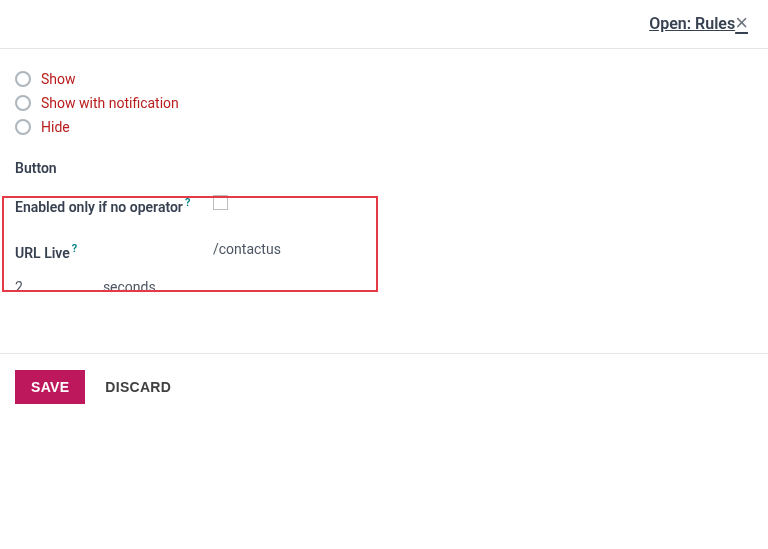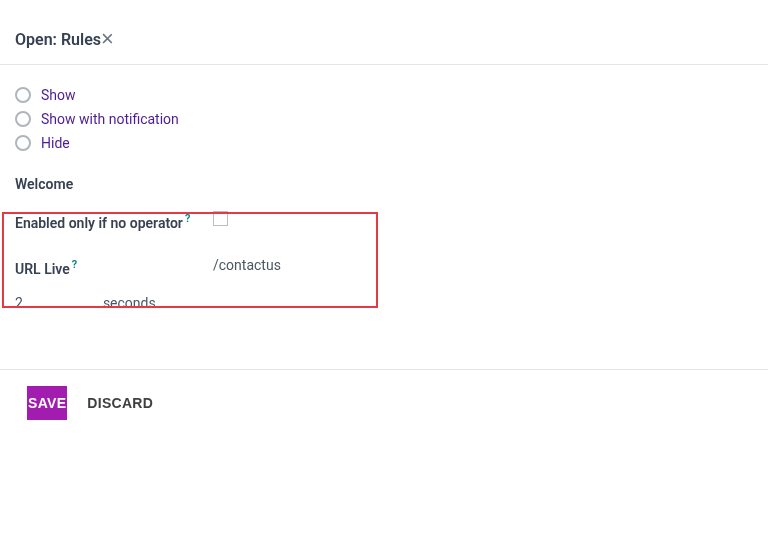--- a/index.html
+++ b/index.html
@@ -5,24 +5,25 @@
     * { box-sizing: border-box; margin: 0; padding: 0; }
     body {
       font-family: -apple-system, BlinkMacSystemFont, "Segoe UI", Roboto, sans-serif;
       font-size: 14px;
       color: #374151;
       background: #fff;
       width: 768px;
     }
     .modal-header {
       display: flex;
-      justify-content: flex-start;
+      justify-content: flex-end;
       align-items: center;
-      padding: 28px 20px 14px 15px;
+      padding: 12px 20px 14px 15px;
       border-bottom: 1px solid #e5e5e5;
+      text-decoration: underline;
     }
     .modal-title {
       font-size: 16px;
       font-weight: 600;
       color: #374151;
     }
     .close-btn {
       font-size: 22px;
       color: #6b7280;
       cursor: pointer;
@@ -86,21 +87,21 @@
       content: '';
       position: absolute;
       width: 8px;
       height: 8px;
       background: #017e84;
       border-radius: 50%;
       top: 2px;
       left: 2px;
     }
     .radio-label {
-      color: #4c1d95;
+      color: #b91c1c;
     }
     .checkbox {
       width: 15px;
       height: 15px;
       border: 1px solid #bdbdbd;
       display: inline-block;
       background: #fff;
     }
     .red-box {
       position: absolute;
@@ -116,29 +117,28 @@
       align-items: baseline;
       gap: 80px;
     }
     .modal-footer {
       padding: 16px 15px;
       border-top: 1px solid #e5e5e5;
       display: flex;
       gap: 16px;
     }
     .btn-save {
-      background: #a21caf;
+      background: #be185d;
       color: #fff;
       border: none;
-      padding: 9px 1px;
+      padding: 9px 16px;
       font-size: 14px;
       font-weight: 600;
       cursor: pointer;
       letter-spacing: 0.3px;
-      margin-left: 12px;
     }
     .btn-discard {
       background: none;
       color: #404040;
       border: none;
       padding: 9px 4px;
       font-size: 14px;
       font-weight: 600;
       cursor: pointer;
       letter-spacing: 0.3px;
@@ -170,21 +170,21 @@
       <label class="radio-option">
         <span class="radio-circle"></span>
         <span class="radio-label">Hide</span>
       </label>
     </div>
   </div>
 
   <div class="vspace"></div>
 
   <div class="form-row">
-    <div class="form-label">Welcome</div>
+    <div class="form-label">Button</div>
   </div>
 
   <div class="form-row">
     <div class="form-label">
       <span>Enabled only if no operator</span><span class="help-icon">?</span>
     </div>
     <div class="form-value">
       <span class="checkbox"></span>
     </div>
   </div>

